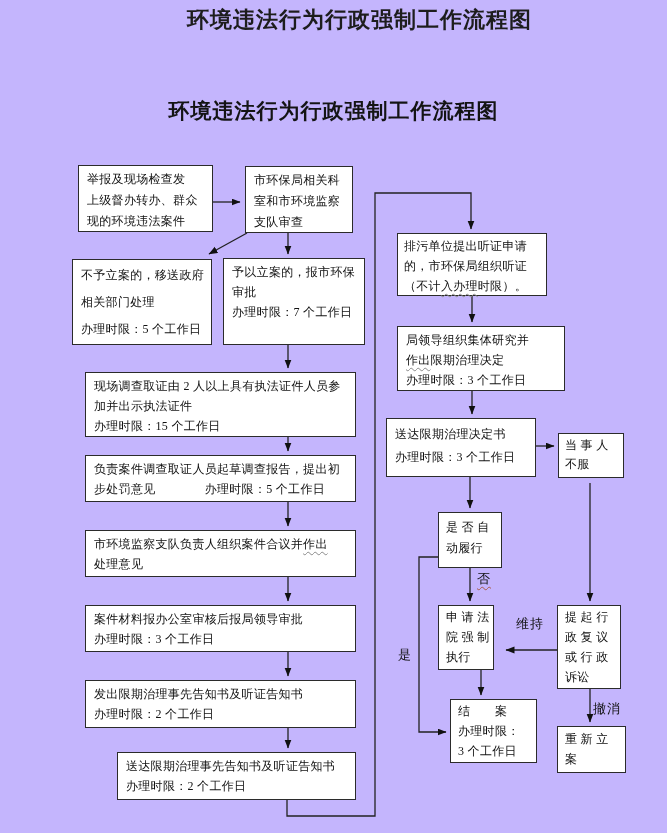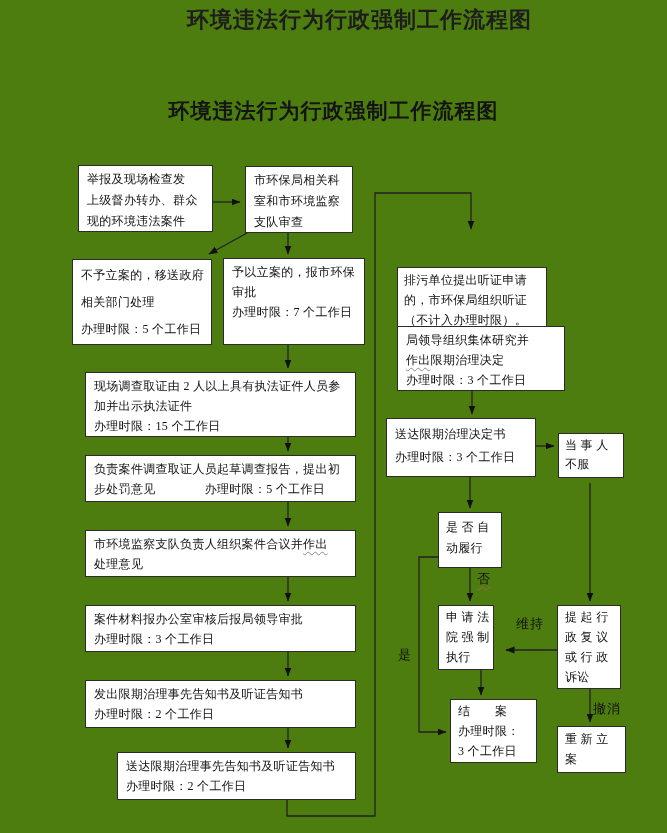--- a/index.html
+++ b/index.html
@@ -1,17 +1,17 @@
 <!DOCTYPE html>
 <html lang="zh"><head>
 <meta charset="utf-8">
 <style>
   html,body{margin:0;padding:0;background:#fff;}
   #stage{
-    position:relative;width:667px;height:833px;background:#4d7c0f;
+    position:relative;width:667px;height:833px;background:#c4b5fd;
     font-family:"Liberation Serif","DejaVu Serif",serif;color:#1c1c1c;overflow:hidden;
   }
   .doc-title{
     position:absolute;top:5px;left:0;width:667px;text-align:center;padding-left:52px;box-sizing:border-box;
     font-family:"Liberation Sans","DejaVu Sans",sans-serif;font-weight:bold;
     font-size:22px;letter-spacing:1px;color:#1d1d1d;
   }
   .sub-title{
     position:absolute;top:97px;left:0;width:667px;text-align:center;
     font-family:"Liberation Serif","DejaVu Serif",serif;font-weight:bold;
@@ -113,21 +113,21 @@
   <div class="nd" style="left:85px;top:680px;width:271px;height:48px;line-height:20px;">
       <div>发出限期治理事先告知书及听证告知书</div>
       <div>办理时限：2 个工作日</div>
     </div>
 
   <div class="nd" style="left:117px;top:752px;width:239px;height:48px;line-height:20px;">
       <div>送达限期治理事先告知书及听证告知书</div>
       <div>办理时限：2 个工作日</div>
     </div>
 
-  <div class="nd" style="left:397px;top:233px;width:150px;height:63px;line-height:20px;padding:2px 6px;margin-top:34px;">
+  <div class="nd" style="left:397px;top:233px;width:150px;height:63px;line-height:20px;padding:2px 6px;">
     <div>排污单位提出听证申请</div>
     <div>的，市环保局组织听证</div>
     <div><span>（不计</span><span class="sq-gray">入办理</span><span>时限）。</span></div>
   </div>
 
   <div class="nd" style="left:397px;top:326px;width:168px;height:65px;line-height:20px;">
     <div>局领导组织集体研究并</div>
     <div><span class="sq-gray">作出</span><span>限期治理决定</span></div>
     <div>办理时限：3 个工作日</div>
   </div>

